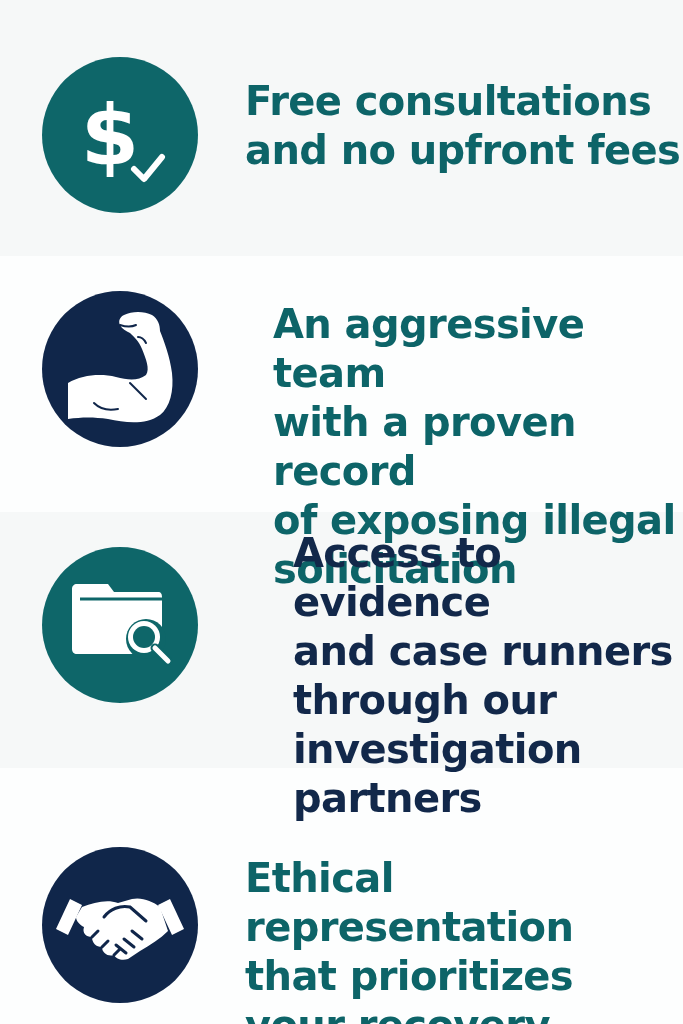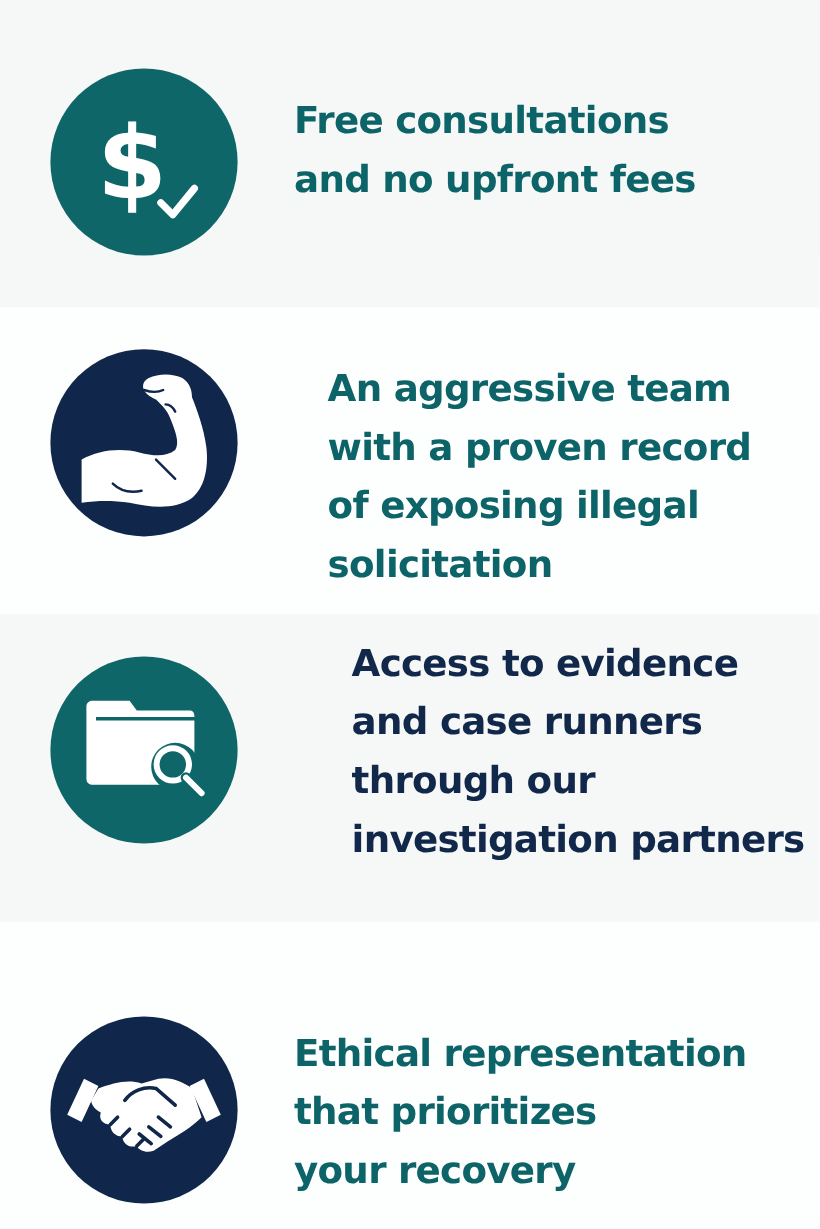--- a/index.html
+++ b/index.html
@@ -11,21 +11,21 @@
   .band { position: absolute; left: 0; width: 683px; }
   .band.shade { background: #f6f8f8; }
   .feature { position: absolute; left: 0; width: 683px; }
   .icon-circle {
     position: absolute; left: 42px; width: 156px; height: 156px; border-radius: 50%;
     display: flex; align-items: center; justify-content: center;
   }
   .icon-circle svg { display: block; }
   .feature-text {
     position: absolute; left: 245px; margin: 0;
-    font-weight: bold; font-size: 31px; line-height: 49px; letter-spacing: -0.6px;
+    font-weight: bold; font-size: 40px; line-height: 49px; letter-spacing: -0.6px;
     white-space: pre-line;
   }
   .teal { color: #0d6468; }
   .navy { color: #12284a; }
   .bg-teal { background: #0e6669; }
   .bg-navy { background: #10264a; }
 </style>
 </head>
 <body>
 

